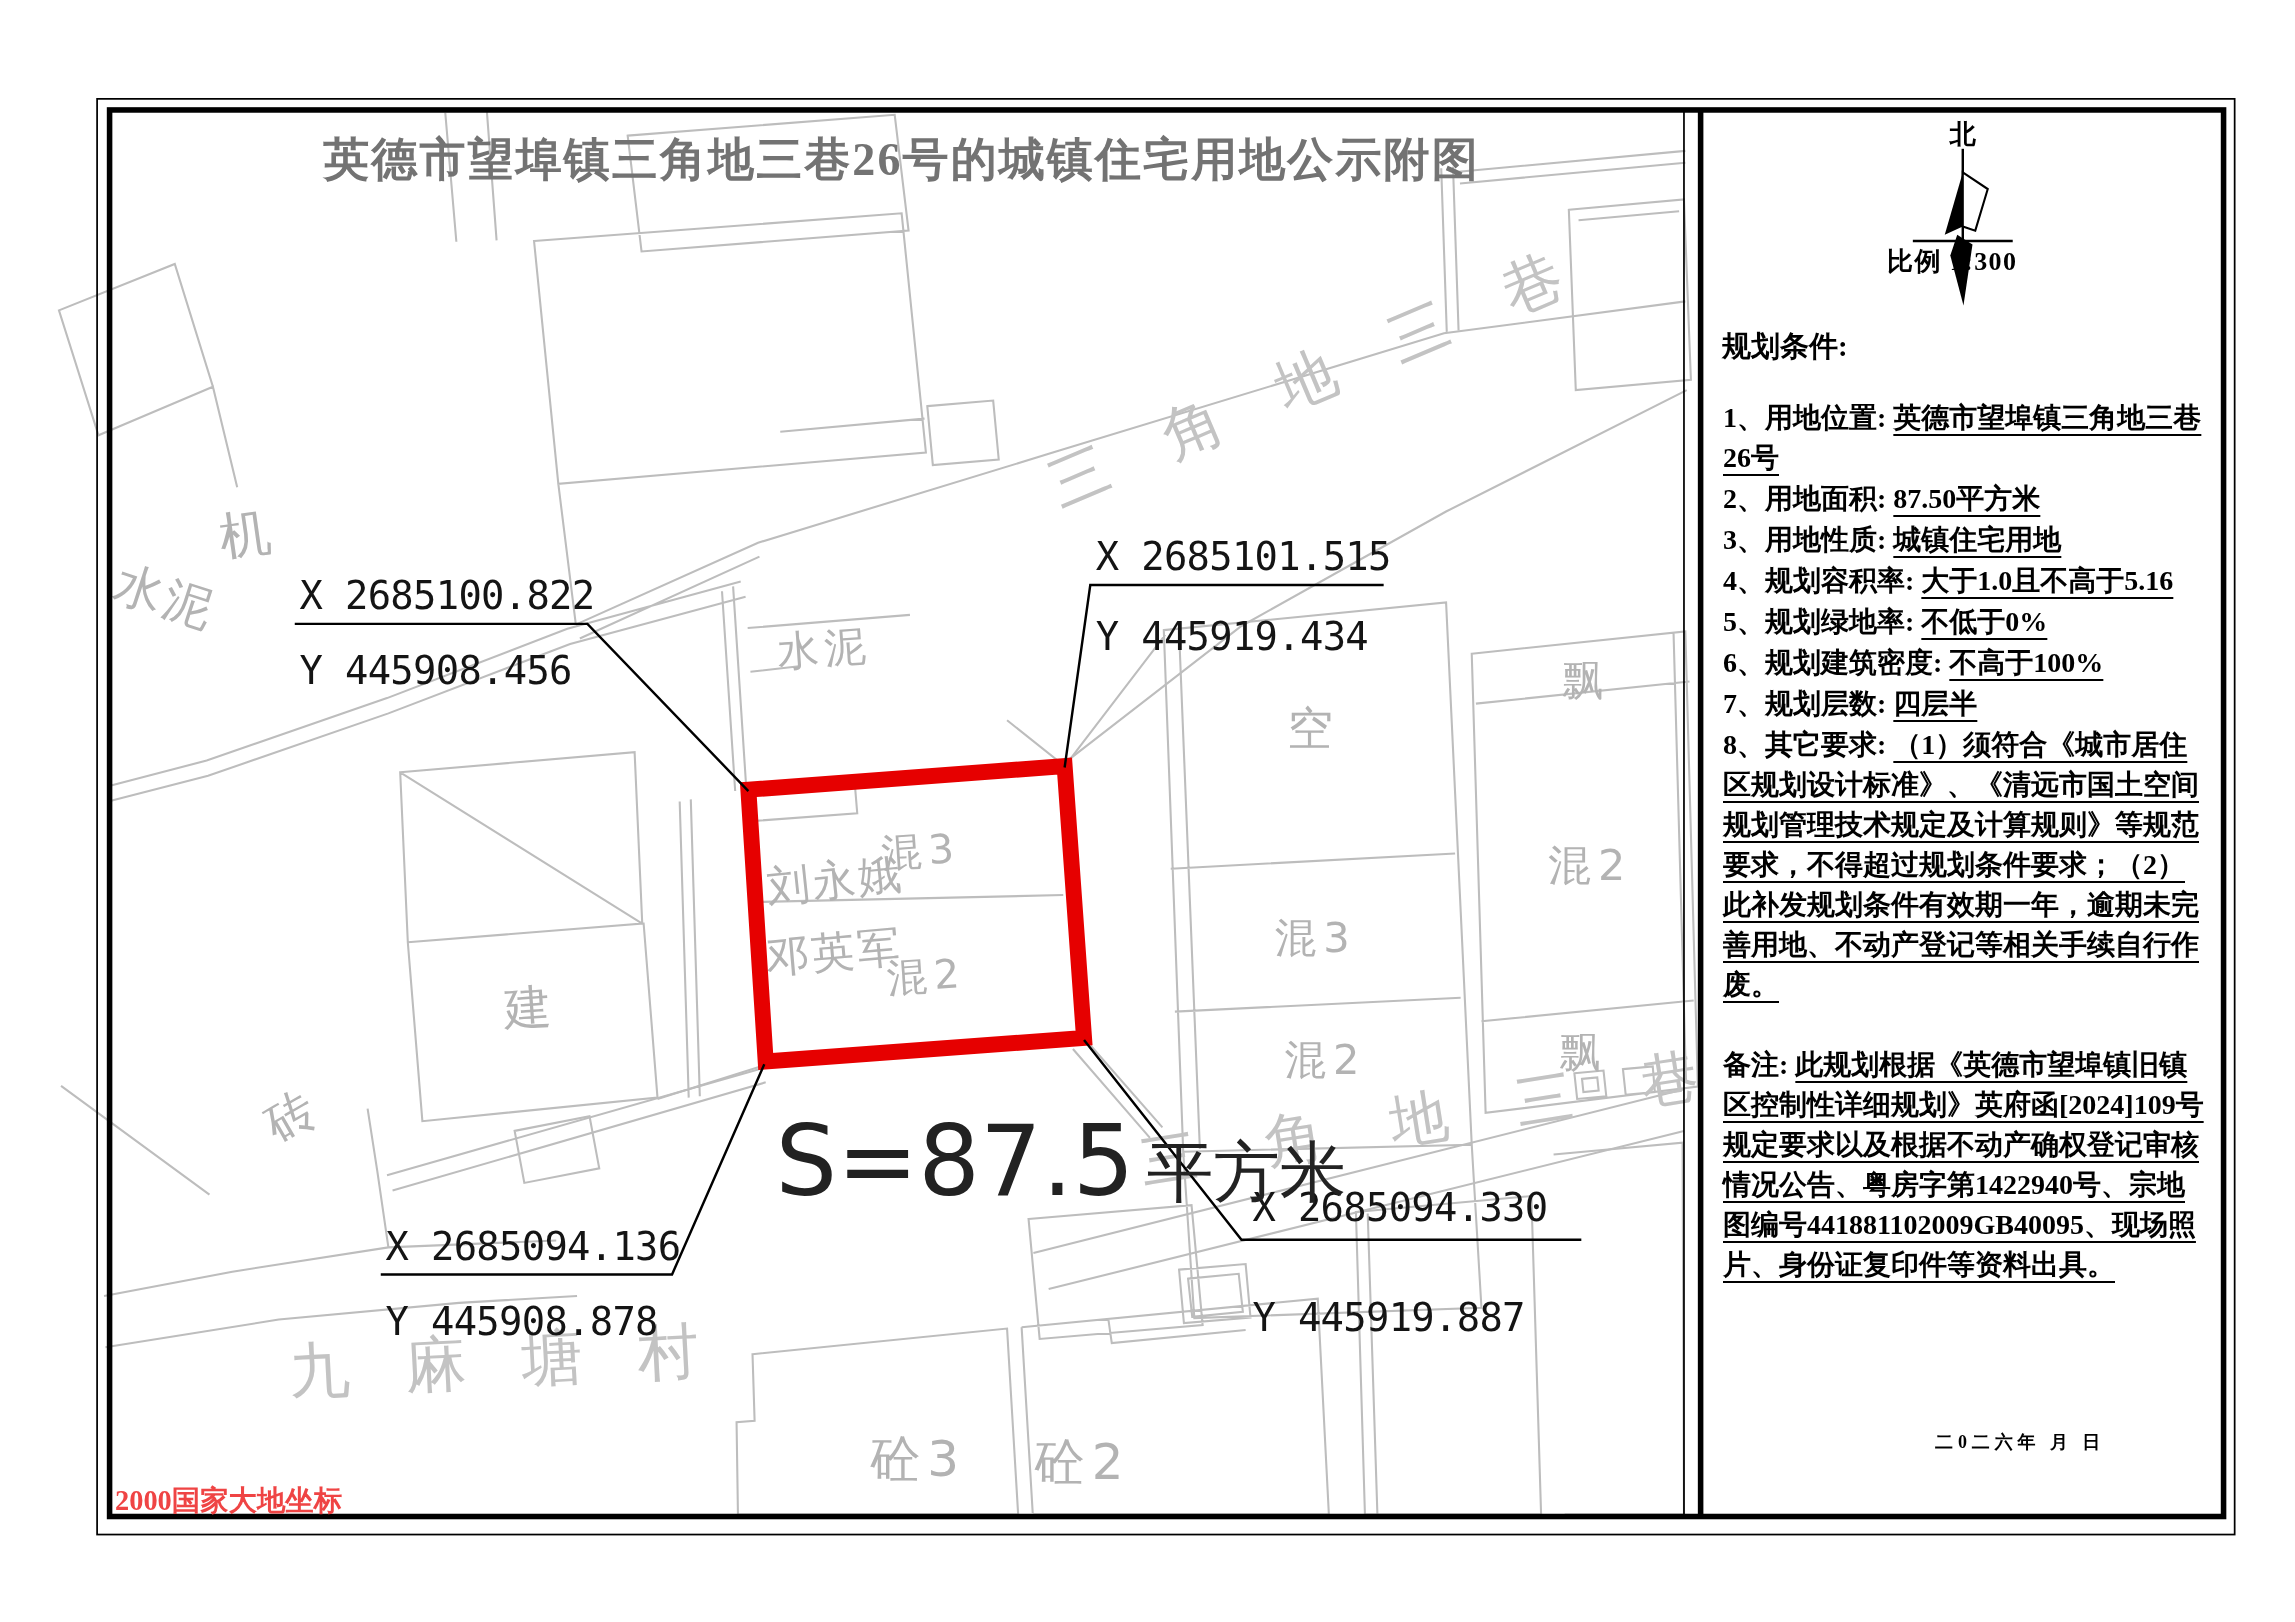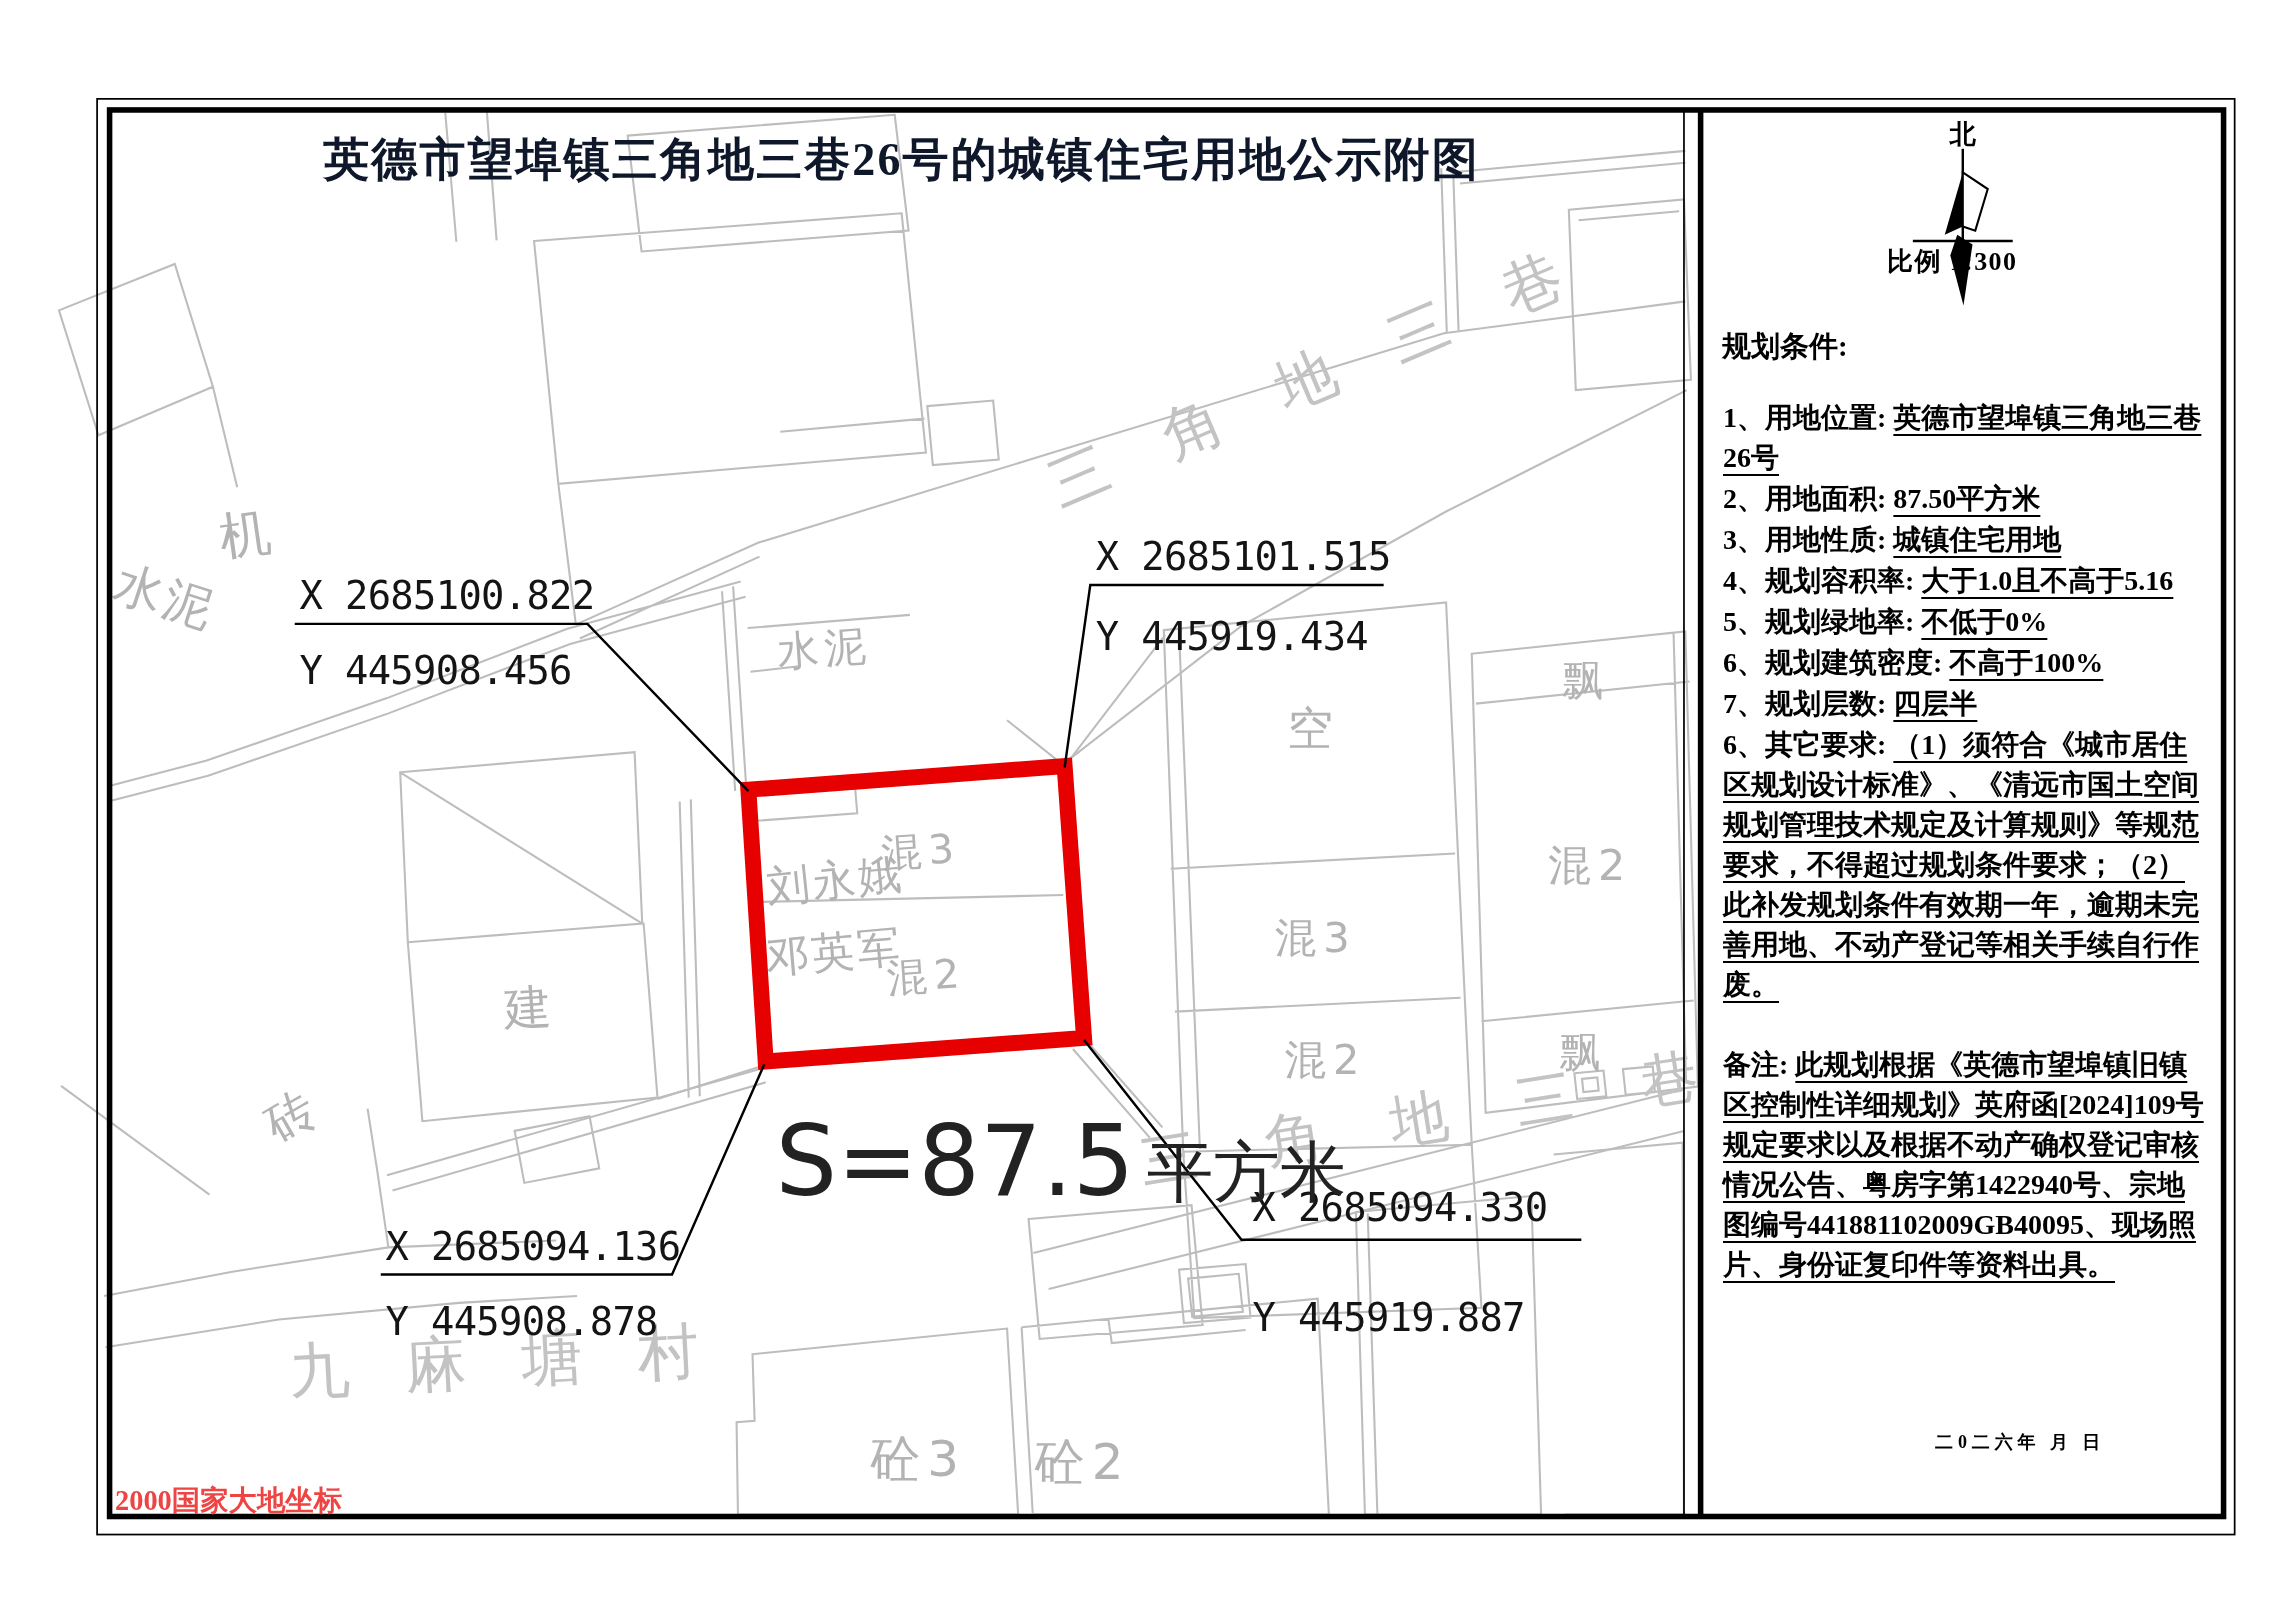--- a/index.html
+++ b/index.html
@@ -4,21 +4,21 @@
 <style>
   html,body{margin:0;padding:0;background:#ffffff;}
   #page{position:relative;width:2295px;height:1623px;background:#ffffff;overflow:hidden;
         font-family:"Liberation Serif",serif;}
   svg{position:absolute;left:0;top:0;}
   .map-cjk{font-family:"DejaVu Sans",sans-serif;fill:#b3b3b3;}
   .map-cjk-light{font-family:"DejaVu Sans",sans-serif;fill:#c3c3c3;}
   .coord{font-family:"DejaVu Sans Mono",monospace;fill:#141414;font-size:56px;letter-spacing:-1px;}
   .s-label{font-family:"DejaVu Sans",sans-serif;fill:#222222;}
   #title{position:absolute;left:166px;top:129px;width:1471px;text-align:center;
-         font-size:46px;font-weight:bold;color:#0f172a;letter-spacing:2.1px;}
+         font-size:46px;font-weight:bold;color:#737373;letter-spacing:2.1px;}
   #panel{position:absolute;left:1722px;top:326px;width:490px;color:#000;
          font-size:28px;line-height:40px;font-weight:bold;}
   #panel .pc-head{font-size:29px;margin-bottom:32px;}
   .pc-row{margin:1px;}
   .u{text-decoration:underline;text-decoration-thickness:2.1px;text-underline-offset:7px;}
   #scale-text{position:absolute;left:1887px;top:244px;width:277px;font-size:26px;font-weight:bold;color:#000;letter-spacing:1.4px;}
   #notes{margin-top:40px;}
   #date-line{position:absolute;left:1935px;top:1430px;font-size:18px;font-weight:bold;color:#000;letter-spacing:4.9px;}
   #datum{position:absolute;left:115px;top:1482px;font-size:28.4px;font-weight:bold;color:#ef4444;}
 </style>
@@ -179,21 +179,21 @@
     <div class="pc-row">
       <span>5、规划绿地率: </span><span class="u">不低于0%</span>
     </div>
     <div class="pc-row">
       <span>6、规划建筑密度: </span><span class="u">不高于100%</span>
     </div>
     <div class="pc-row">
       <span>7、规划层数: </span><span class="u">四层半</span>
     </div>
     <div class="pc-row">
-      <span>6、其它要求: </span><span class="u">（1）须符合《城市居住区规划设计标准》、《清远市国土空间规划管理技术规定及计算规则》等规范要求，不得超过规划条件要求；（2）此补发规划条件有效期一年，逾期未完善用地、不动产登记等相关手续自行作废。</span>
+      <span>8、其它要求: </span><span class="u">（1）须符合《城市居住区规划设计标准》、《清远市国土空间规划管理技术规定及计算规则》等规范要求，不得超过规划条件要求；（2）此补发规划条件有效期一年，逾期未完善用地、不动产登记等相关手续自行作废。</span>
     </div>
     <div class="pc-row" id="notes">
       <span>备注: </span><span class="u">此规划根据《英德市望埠镇旧镇区控制性详细规划》英府函[2024]109号规定要求以及根据不动产确权登记审核情况公告、粤房字第1422940号、宗地图编号441881102009GB40095、现场照片、身份证复印件等资料出具。</span>
     </div>
   </div>
 
   <div id="date-line">二0二六年 月 日</div>
 
   <div id="datum">2000国家大地坐标</div>
 

